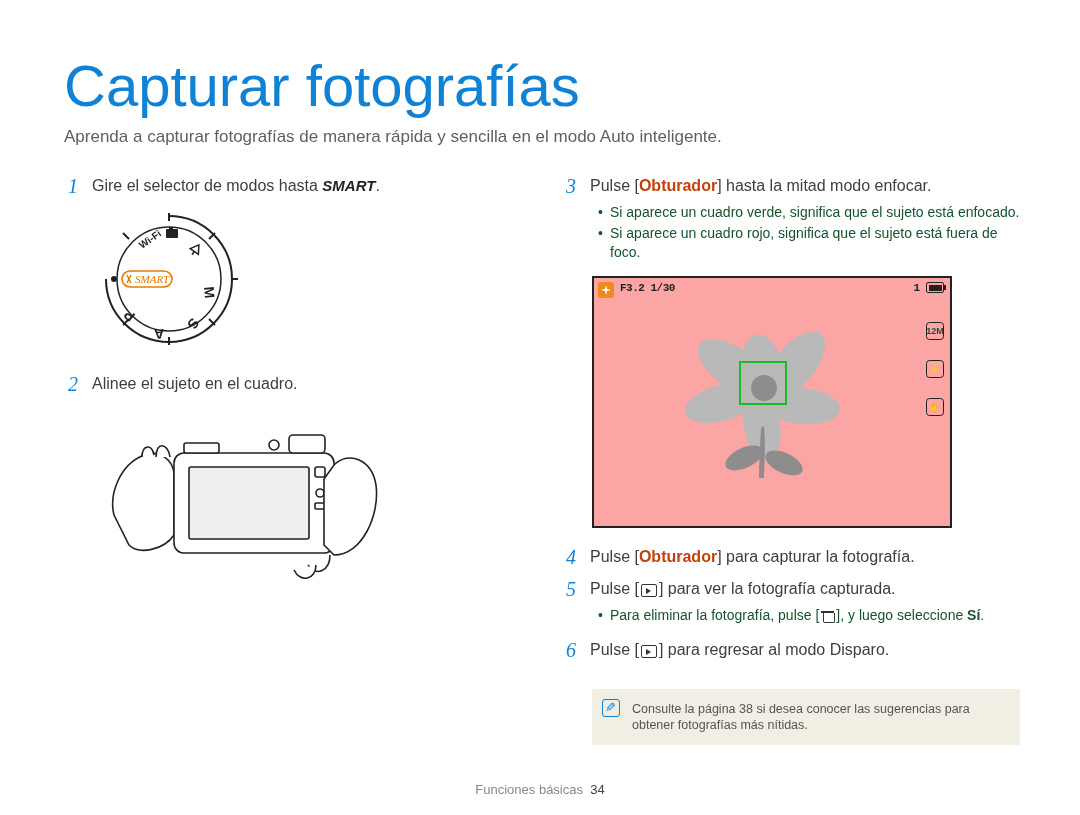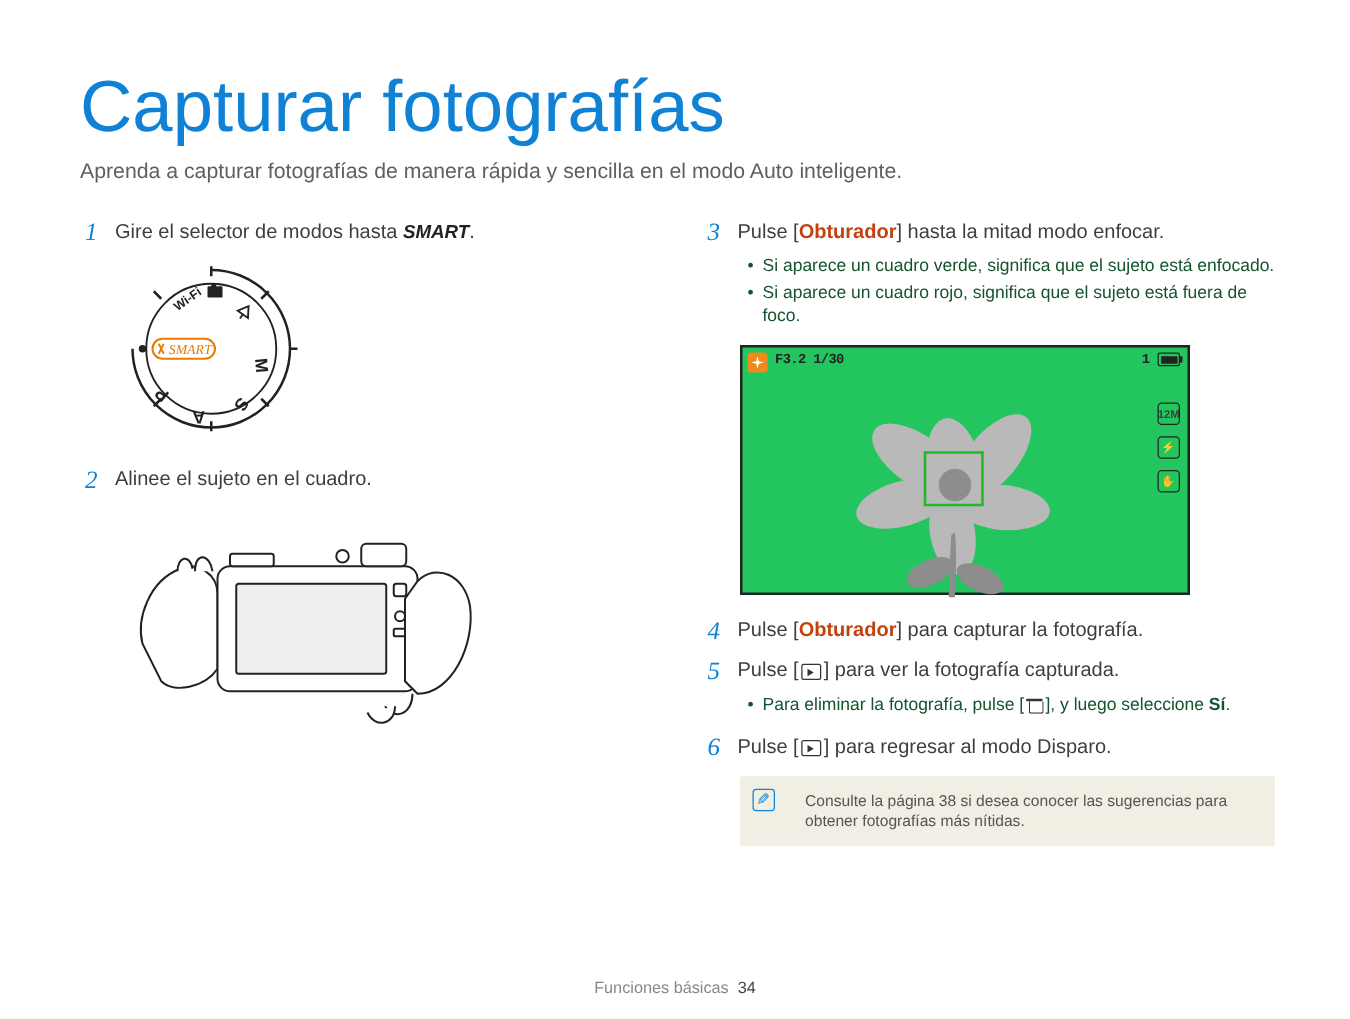--- a/index.html
+++ b/index.html
@@ -18,36 +18,36 @@
   .bullets li { margin-bottom: 2px; list-style: none; position: relative; padding-left: 12px; }
   .bullets li:before { content:"•"; position:absolute; left:0; top:0; }
   .dial-wrap { margin: 12px 0 24px 30px; }
   .hands-wrap { margin: 10px 0 24px 30px; }
   .screen-wrap { margin: 10px 0 18px 30px; }
   .icon-inline { display:inline-block; vertical-align: -3px; border: 1.2px solid #333; border-radius:2px; width:16px; height:13px; position:relative; margin:0 2px; }
   .icon-inline.play:before { content:""; position:absolute; left:4px; top:2.5px; border-left:5px solid #333; border-top:3px solid transparent; border-bottom:3px solid transparent; }
   .icon-inline.trash { width:13px; height:13px; border:none; }
   .icon-inline.trash:before { content:""; position:absolute; left:1.5px; top:3px; width:10px; height:9px; border:1.2px solid #333; border-top:none; border-radius:0 0 2px 2px; }
   .icon-inline.trash:after { content:""; position:absolute; left:0; top:1px; width:13px; height:2px; background:#333; }
-  .notebox { background:#f1eee4; border-radius:2px; margin: 12px 0 0 30px; padding: 12px 14px 12px 52px; font-size:12.5px; color:#555; line-height:16px; position:relative; }
+  .notebox { background:#f1eee4; border-radius:2px; margin: 28px 0 0 30px; padding: 12px 14px 12px 40px; font-size:12.5px; color:#555; line-height:16px; position:relative; }
   .notebox .note-icon { position:absolute; left:10px; top:10px; width:18px; height:18px; border:1.2px solid #0f82d6; border-radius:3px; }
   .notebox .note-icon:after { content:"✎"; color:#0f82d6; position:absolute; left:2px; top:0px; font-size:13px; transform: scaleX(-1); }
   .footer { position:absolute; bottom: 18px; left:0; right:0; text-align:center; font-size:13px; color:#888; }
   .footer .pg { color:#444; }
   
   svg { display:block; }
-  .lcd { width: 360px; height: 200px; border:2px solid #222; position:relative; background:#22c55e; }
+  .lcd { width: 360px; height: 252px; border:2px solid #222; position:relative; background:#fca5a5; }
   .lcd .flower { position:absolute; left:4px; top:4px; width:16px; height:16px; background:#ef8b1a; border-radius:3px; }
   .lcd .flower:after { content:""; position:absolute; inset:3px; background:#fff; clip-path: polygon(50% 0,60% 40%,100% 50%,60% 60%,50% 100%,40% 60%,0 50%,40% 40%); }
   .lcd .exp { position:absolute; left:26px; top:4px; font-family: "Courier New", monospace; font-weight:700; font-size:11px; letter-spacing:-0.5px; color:#222; }
   .lcd .count { position:absolute; right:30px; top:4px; font-family: "Courier New", monospace; font-weight:700; font-size:11px; color:#222; }
   .lcd .batt { position:absolute; right:6px; top:4px; width:18px; height:11px; border:1.2px solid #222; border-radius:2px; }
   .lcd .batt:before { content:""; position:absolute; right:-3px; top:2px; width:2px; height:5px; background:#222; }
   .lcd .batt:after { content:""; position:absolute; left:1.5px; top:1.5px; width:13px; height:6px; background:#222; }
-  .lcd .side-icons { position:absolute; right:6px; top:44px; display:flex; flex-direction:column; gap:9px; }
+  .lcd .side-icons { position:absolute; right:6px; top:44px; display:flex; flex-direction:column; gap:20px; }
   .lcd .side-icons span { width:18px; height:18px; border:1.4px solid #222; border-radius:3.5px; display:flex; align-items:center; justify-content:center; font-size:9px; font-weight:700; }
   .lcd .subject { position:absolute; left:50px; top:30px; }
   .lcd .focus { position:absolute; left:145px; top:83px; width:48px; height:44px; border:2px solid #1fb926; }
 </style>
 </head>
 <body>
 
 <div class="page">
   <h1 class="title">Capturar fotografías</h1>
   <p class="intro">Aprenda a capturar fotografías de manera rápida y sencilla en el modo Auto inteligente.</p>

